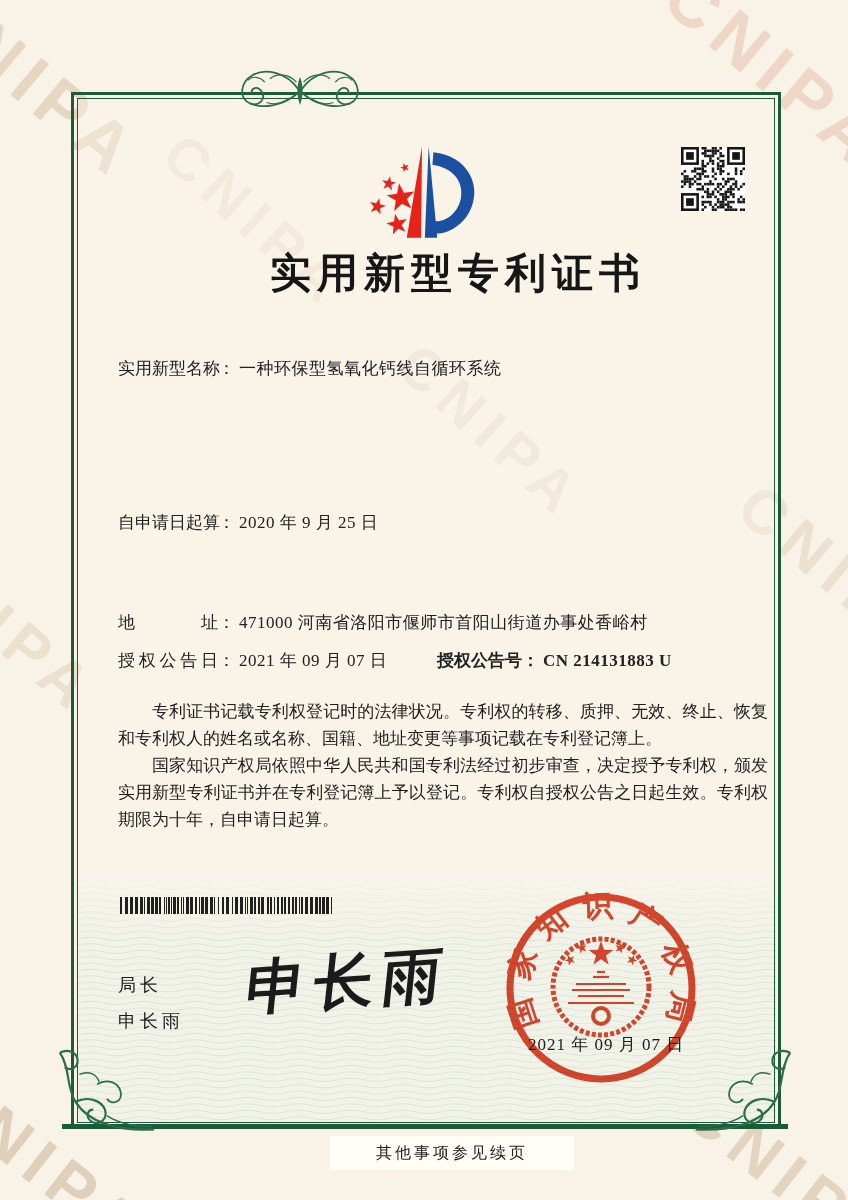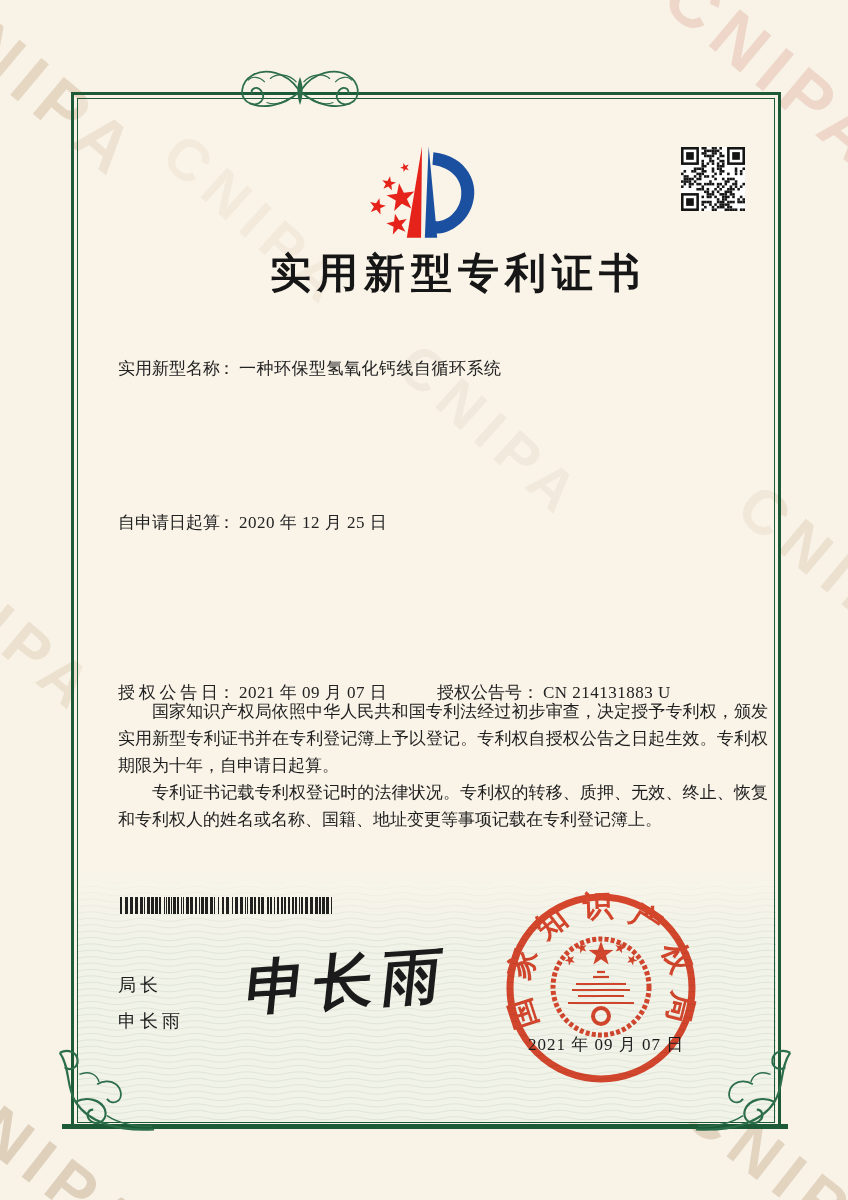--- a/index.html
+++ b/index.html
@@ -32,21 +32,21 @@
   .cert-no{position:absolute;left:104px;top:144px;font-size:16px;letter-spacing:3px;color:#333;z-index:2;}
   .logo{position:absolute;left:346px;top:136px;width:152px;height:120px;z-index:2;}
   .qr{position:absolute;left:681px;top:147px;width:64px;height:64px;z-index:2;background:#fff;}
   .title{position:absolute;left:71px;top:246px;width:710px;text-align:center;
       font-size:41px;font-weight:700;letter-spacing:6px;color:#161616;z-index:2;padding-left:32px;}
   
   .frow{position:absolute;left:118px;width:660px;font-size:17px;z-index:2;white-space:nowrap;}
   .flabel{display:inline-block;width:100px;text-align:justify;text-align-last:justify;vertical-align:top;}
   .fcolon{display:inline-block;margin-right:4px;}
   .fval{letter-spacing:0.5px;}
-  .grant-no-field{position:absolute;left:319px;top:0;}
+  .grant-no-field{position:absolute;left:319px;top:0;font-weight:bold;}
   
   .bodyblock{position:absolute;left:118px;top:698px;width:650px;z-index:2;}
   .bodyp{margin:0;font-size:17px;line-height:27px;text-indent:34px;text-align:justify;color:#1e1e1e;}
   
   .barcode{position:absolute;left:120px;top:897px;width:218px;height:17px;z-index:2;font-size:0;}
   .barcode i{display:inline-block;height:100%;background:#20201e;vertical-align:top;}
   .director-title{position:absolute;left:118px;top:973px;font-size:18px;letter-spacing:4px;
       font-family:"Liberation Sans","DejaVu Sans",sans-serif;color:#1c1c1c;z-index:2;}
   .director-name{position:absolute;left:118px;top:1009px;font-size:18px;letter-spacing:4px;
       font-family:"Liberation Sans","DejaVu Sans",sans-serif;color:#1c1c1c;z-index:2;}
@@ -384,32 +384,35 @@
       <rect x="2.52" y="47.88" width="12.6" height="12.6" fill="#ffffff"></rect>
       <rect x="5.04" y="50.4" width="7.5600000000000005" height="7.5600000000000005" fill="#151515"></rect>
     </svg>
 
   <div class="title">实用新型专利证书</div>
 
   <div class="frow" style="top:357px">
     <span class="flabel">实用新型名称</span><span class="fcolon">：</span><span class="fval">一种环保型氢氧化钙线自循环系统</span>
   </div>
   <div class="frow" style="top:511px">
-    <span class="flabel">自申请日起算</span><span class="fcolon">：</span><span class="fval">2020 年 12 月 25 日</span>
-  </div>
-  <div class="frow" style="top:681px">
+    <span class="flabel">自申请日起算</span><span class="fcolon">：</span><span class="fval">2020 年 9 月 25 日</span>
+  </div>
+  <div class="frow" style="top:611px">
+    <span class="flabel">地址</span><span class="fcolon">：</span><span class="fval">471000 河南省洛阳市偃师市首阳山街道办事处香峪村</span>
+  </div>
+  <div class="frow" style="top:649px">
     <span class="flabel">授权公告日</span><span class="fcolon">：</span><span class="fval">2021 年 09 月 07 日</span>
     <span class="grant-no-field">
       <span>授权公告号</span><span class="fcolon">：</span><span class="fval">CN 214131883 U</span>
     </span>
   </div>
 
   <div class="bodyblock">
+    <p class="bodyp">专利证书记载专利权登记时的法律状况。专利权的转移、质押、无效、终止、恢复和专利权人的姓名或名称、国籍、地址变更等事项记载在专利登记簿上。</p>
     <p class="bodyp">国家知识产权局依照中华人民共和国专利法经过初步审查，决定授予专利权，颁发实用新型专利证书并在专利登记簿上予以登记。专利权自授权公告之日起生效。专利权期限为十年，自申请日起算。</p>
-    <p class="bodyp">专利证书记载专利权登记时的法律状况。专利权的转移、质押、无效、终止、恢复和专利权人的姓名或名称、国籍、地址变更等事项记载在专利登记簿上。</p>
   </div>
 
   <div id="barcode" class="barcode"><i style="width: 2px; margin-right: 3px;"></i><i style="width: 3px; margin-right: 2px;"></i><i style="width: 3px; margin-right: 2px;"></i><i style="width: 3px; margin-right: 2px;"></i><i style="width: 3px; margin-right: 1px;"></i><i style="width: 1px; margin-right: 2px;"></i><i style="width: 3px; margin-right: 1px;"></i><i style="width: 3px; margin-right: 1px;"></i><i style="width: 3px; margin-right: 1px;"></i><i style="width: 2px; margin-right: 3px;"></i><i style="width: 1px; margin-right: 1px;"></i><i style="width: 1px; margin-right: 1px;"></i><i style="width: 2px; margin-right: 1px;"></i><i style="width: 1px; margin-right: 1px;"></i><i style="width: 3px; margin-right: 1px;"></i><i style="width: 2px; margin-right: 2px;"></i><i style="width: 1px; margin-right: 1px;"></i><i style="width: 1px; margin-right: 2px;"></i><i style="width: 3px; margin-right: 1px;"></i><i style="width: 3px; margin-right: 2px;"></i><i style="width: 2px; margin-right: 2px;"></i><i style="width: 1px; margin-right: 1px;"></i><i style="width: 3px; margin-right: 1px;"></i><i style="width: 3px; margin-right: 2px;"></i><i style="width: 3px; margin-right: 1px;"></i><i style="width: 1px; margin-right: 3px;"></i><i style="width: 1px; margin-right: 3px;"></i><i style="width: 2px; margin-right: 2px;"></i><i style="width: 3px; margin-right: 3px;"></i><i style="width: 1px; margin-right: 2px;"></i><i style="width: 3px; margin-right: 2px;"></i><i style="width: 3px; margin-right: 2px;"></i><i style="width: 1px; margin-right: 1px;"></i><i style="width: 1px; margin-right: 2px;"></i><i style="width: 3px; margin-right: 1px;"></i><i style="width: 2px; margin-right: 2px;"></i><i style="width: 2px; margin-right: 1px;"></i><i style="width: 3px; margin-right: 3px;"></i><i style="width: 2px; margin-right: 1px;"></i><i style="width: 2px; margin-right: 2px;"></i><i style="width: 1px; margin-right: 2px;"></i><i style="width: 2px; margin-right: 2px;"></i><i style="width: 2px; margin-right: 1px;"></i><i style="width: 2px; margin-right: 2px;"></i><i style="width: 2px; margin-right: 2px;"></i><i style="width: 2px; margin-right: 1px;"></i><i style="width: 2px; margin-right: 2px;"></i><i style="width: 1px; margin-right: 1px;"></i><i style="width: 2px; margin-right: 2px;"></i><i style="width: 3px; margin-right: 2px;"></i><i style="width: 3px; margin-right: 2px;"></i><i style="width: 3px; margin-right: 1px;"></i><i style="width: 2px; margin-right: 1px;"></i><i style="width: 3px; margin-right: 1px;"></i><i style="width: 3px; margin-right: 2px;"></i><i style="width: 1px; margin-right: 3px;"></i></div>
 
   <div class="director-title">局长</div>
   <div class="director-name">申长雨</div>
   <div class="signature">申长雨</div>
 
   <svg class="seal" viewBox="0 0 206 210">
     <defs>
@@ -432,14 +435,15 @@
       <path d="M80 112 L126 112"></path>
       <path d="M70 119 L136 119"></path>
     </g>
     <circle cx="103" cy="132" r="8" stroke="#dc3b20" stroke-width="4" fill="none"></circle>
     <text font-size="30" font-weight="bold" fill="#dc3b20" font-family="Liberation Serif, DejaVu Serif, serif">
       <textPath href="#seal-arc" textLength="296" lengthAdjust="spacing">国家知识产权局</textPath>
     </text>
   </svg>
   <div class="seal-date">2021 年 09 月 07 日</div>
 
+  <div class="cont-note">其他事项参见续页</div>
 
 </div>
 
 </body></html>

